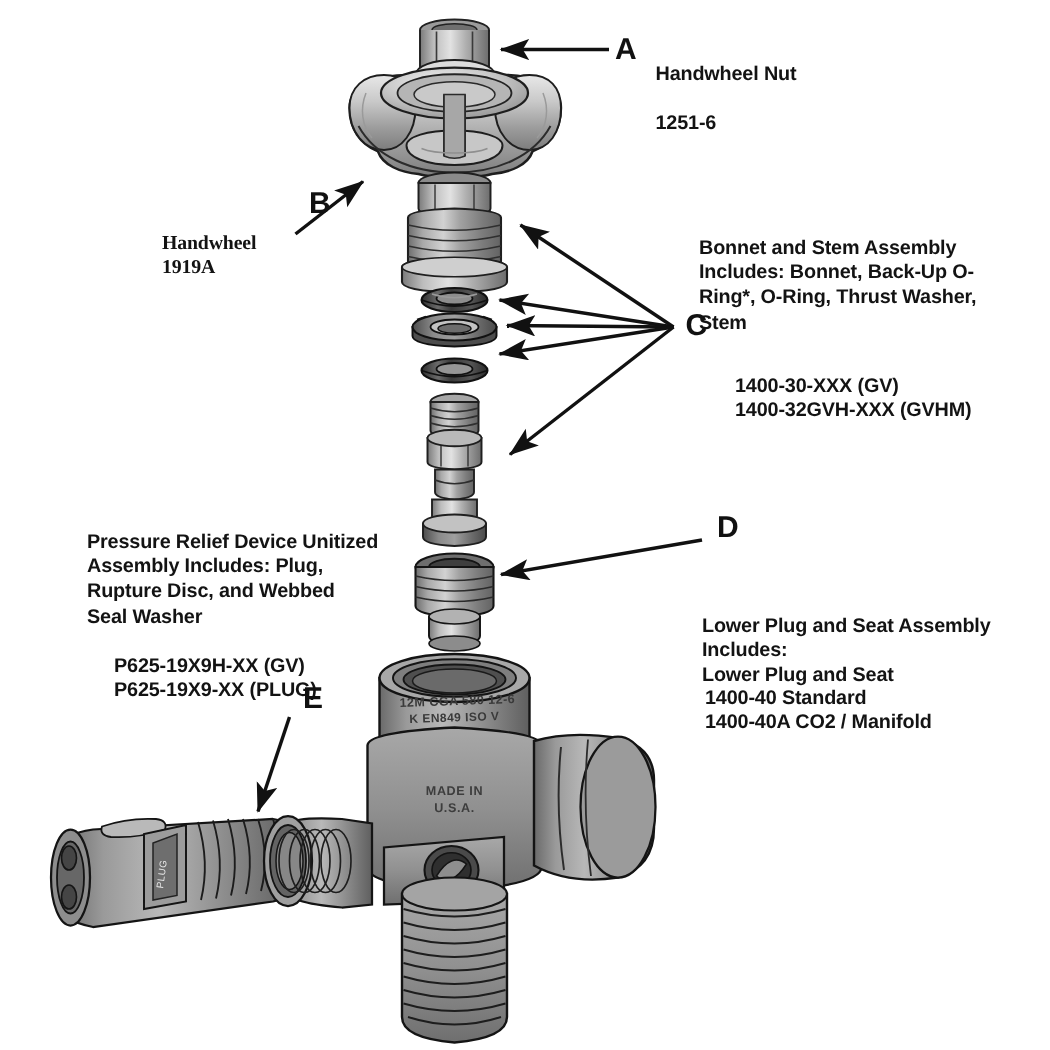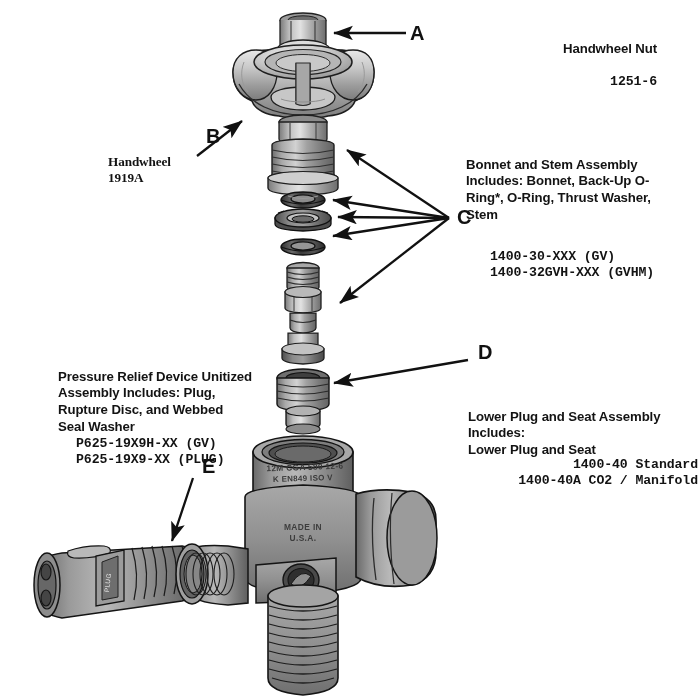--- a/index.html
+++ b/index.html
@@ -15,29 +15,29 @@
 
   .callout{
     position:absolute;
     font-weight:bold;
     font-size:13.2px;
     line-height:1.26;
     letter-spacing:-0.1px;
     color:#131313;
     white-space:pre-line;
   }
-  .callout.center{text-align:right;}
+  .callout.center{text-align:left;}
   .letter{
     position:absolute;
     font-weight:bold;
     font-size:20px;
     color:#111;
     letter-spacing:0px;
   }
-  .pn{font-size:13.2px;font-weight:bold;line-height:1.22;font-family:Liberation Mono, monospace;}
+  .pn{font-size:13.2px;font-weight:bold;line-height:1.22;}
 </style>
 </head>
 <body>
 
 <div id="stage">
 
 <svg id="art" viewBox="0 0 700 700" xmlns="http://www.w3.org/2000/svg">
   <defs>
     <linearGradient id="gMetal" x1="0" y1="0" x2="1" y2="0">
       <stop offset="0" stop-color="#6e6e6e"></stop>
@@ -335,21 +335,21 @@
 Includes: Bonnet, Back-Up O-
 Ring*, O-Ring, Thrust Washer,
 Stem</div>
 </div>
 
 <div class="callout" style="left:490px; top:232px; width:212px;">
   <div class="pn">1400-30-XXX (GV)
 1400-32GVH-XXX (GVHM)</div>
 </div>
 
-<div class="callout" style="left:58px; top:352px; width:230px;">
+<div class="callout" style="left:58px; top:336px; width:230px;">
   <div>Pressure Relief Device Unitized
 Assembly Includes: Plug,
 Rupture Disc, and Webbed
 Seal Washer</div>
 </div>
 
 <div class="callout" style="left:76px; top:419px; width:220px;">
   <div class="pn">P625-19X9H-XX (GV)
 P625-19X9-XX (PLUG)</div>
 </div>

